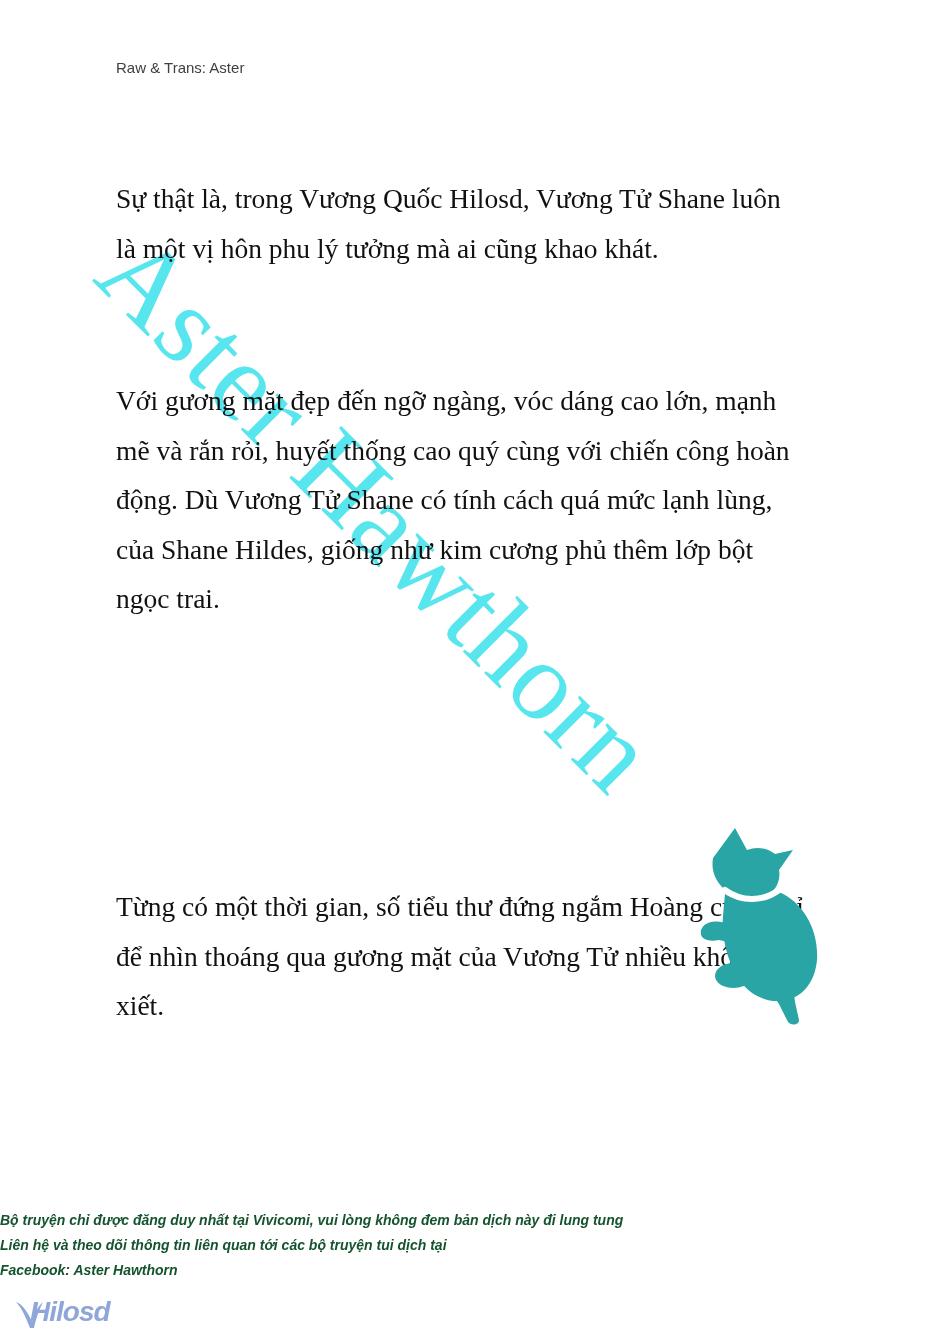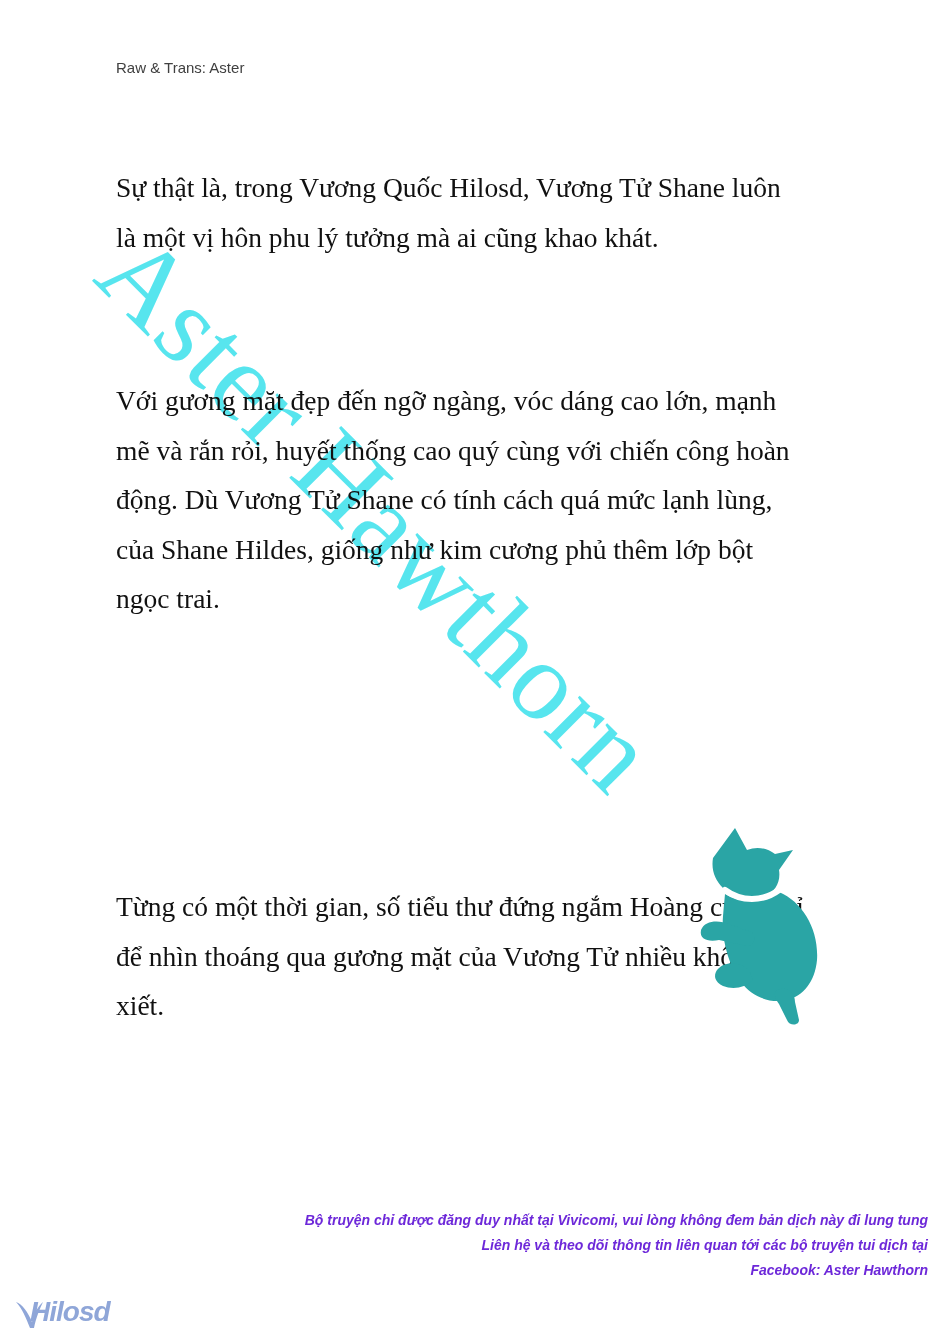--- a/index.html
+++ b/index.html
@@ -29,21 +29,21 @@
       font-size: 27.5px;
       line-height: 49.5px;
       color: #111111;
       margin: 0;
       z-index: 2;
     }
     .paragraph .line {
       display: block;
       white-space: nowrap;
     }
-    #p1 { top: 163px; }
+    #p1 { top: 174px; }
     #p2 { top: 376px; }
     #p3 { top: 882px; }
 
     .watermark {
       position: absolute;
       left: 80px;
       top: 560px;
       transform-origin: 0 0;
       transform: rotate(45deg) translate(-190px, -300px);
       font-family: "Liberation Serif", serif;
@@ -63,27 +63,27 @@
       width: 145px;
       height: 205px;
       z-index: 3;
     }
 
     .footer {
       position: absolute;
       left: 0;
       width: 928px;
       top: 1208px;
-      text-align: right;
+      text-align: left;
       font-family: "Liberation Sans", sans-serif;
       font-style: italic;
       font-weight: bold;
       font-size: 14px;
       line-height: 25px;
-      color: #6d28d9;
+      color: #14532d;
     }
     .footer .line { display: block; }
 
     .site-logo {
       position: absolute;
       left: 14px;
       top: 1296px;
       width: 135px;
       height: 36px;
     }

